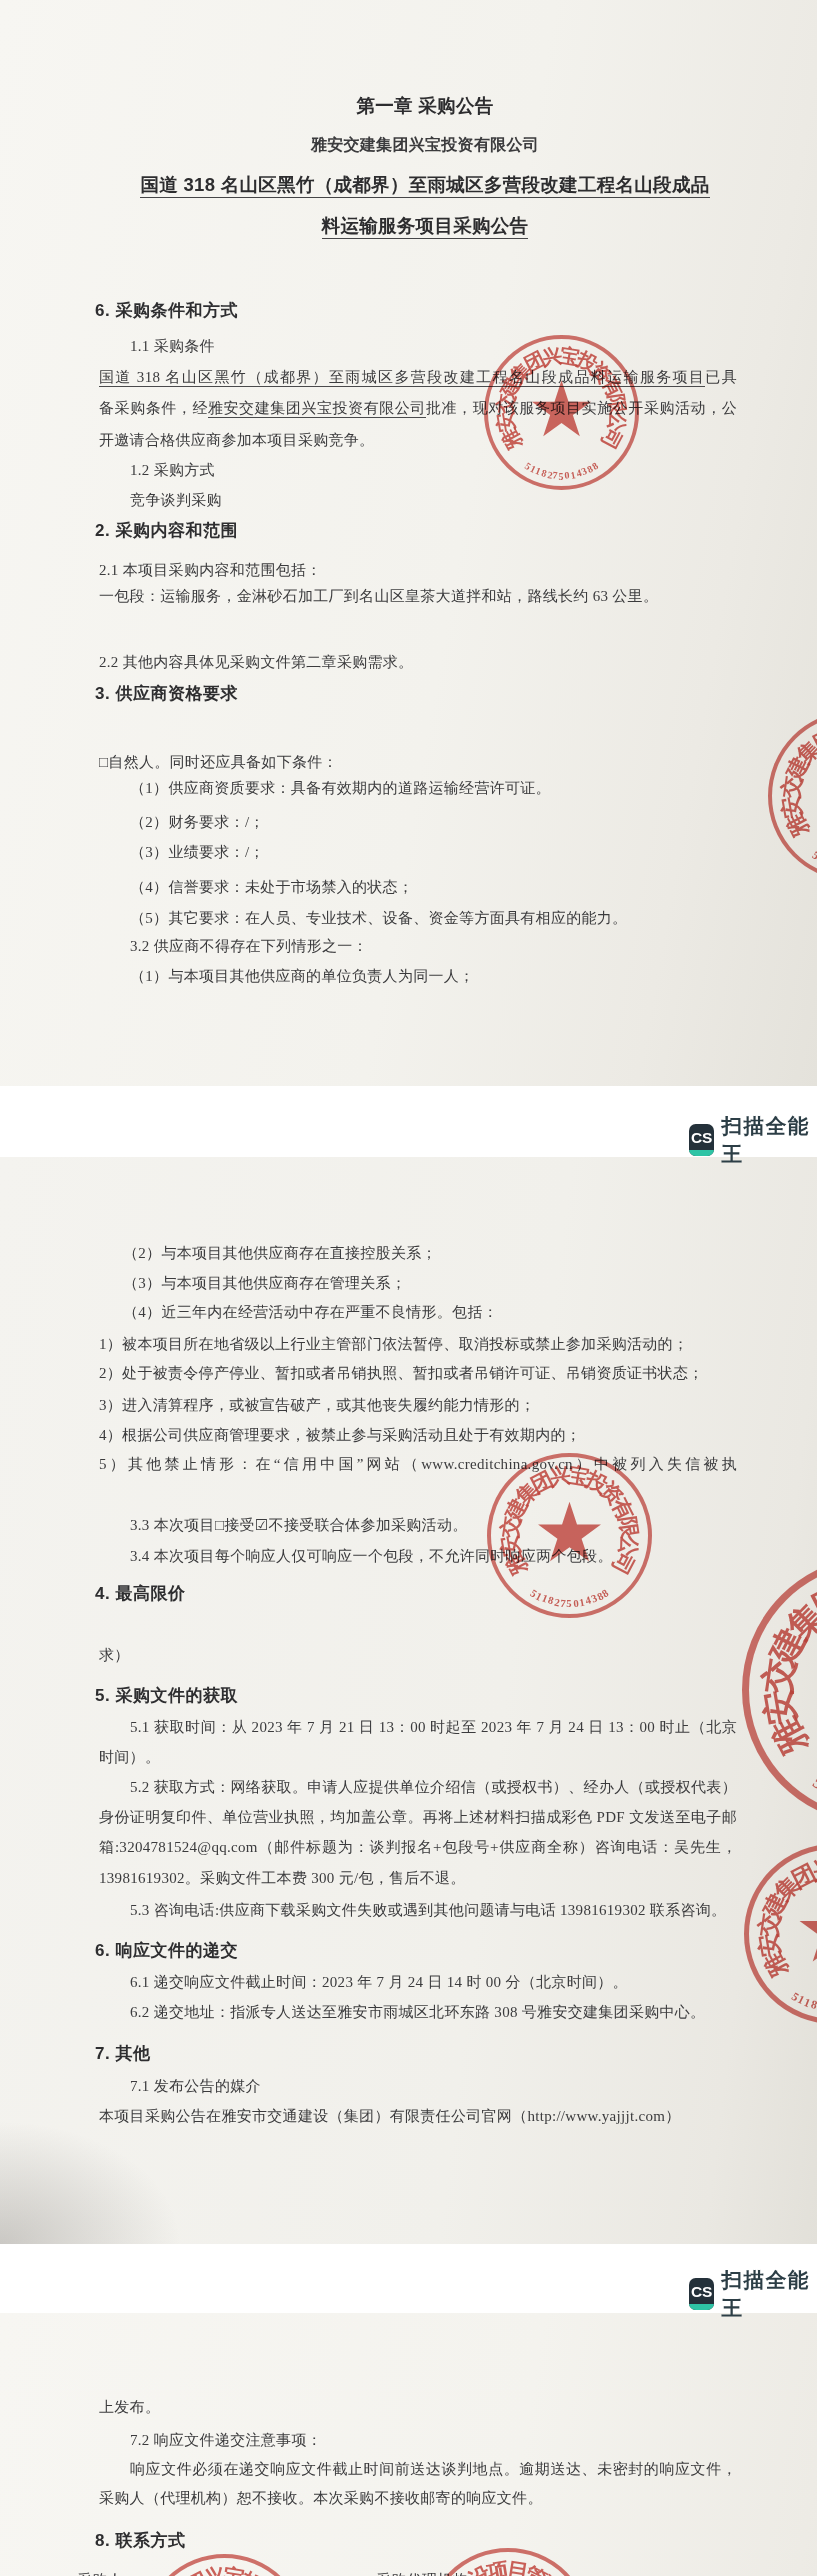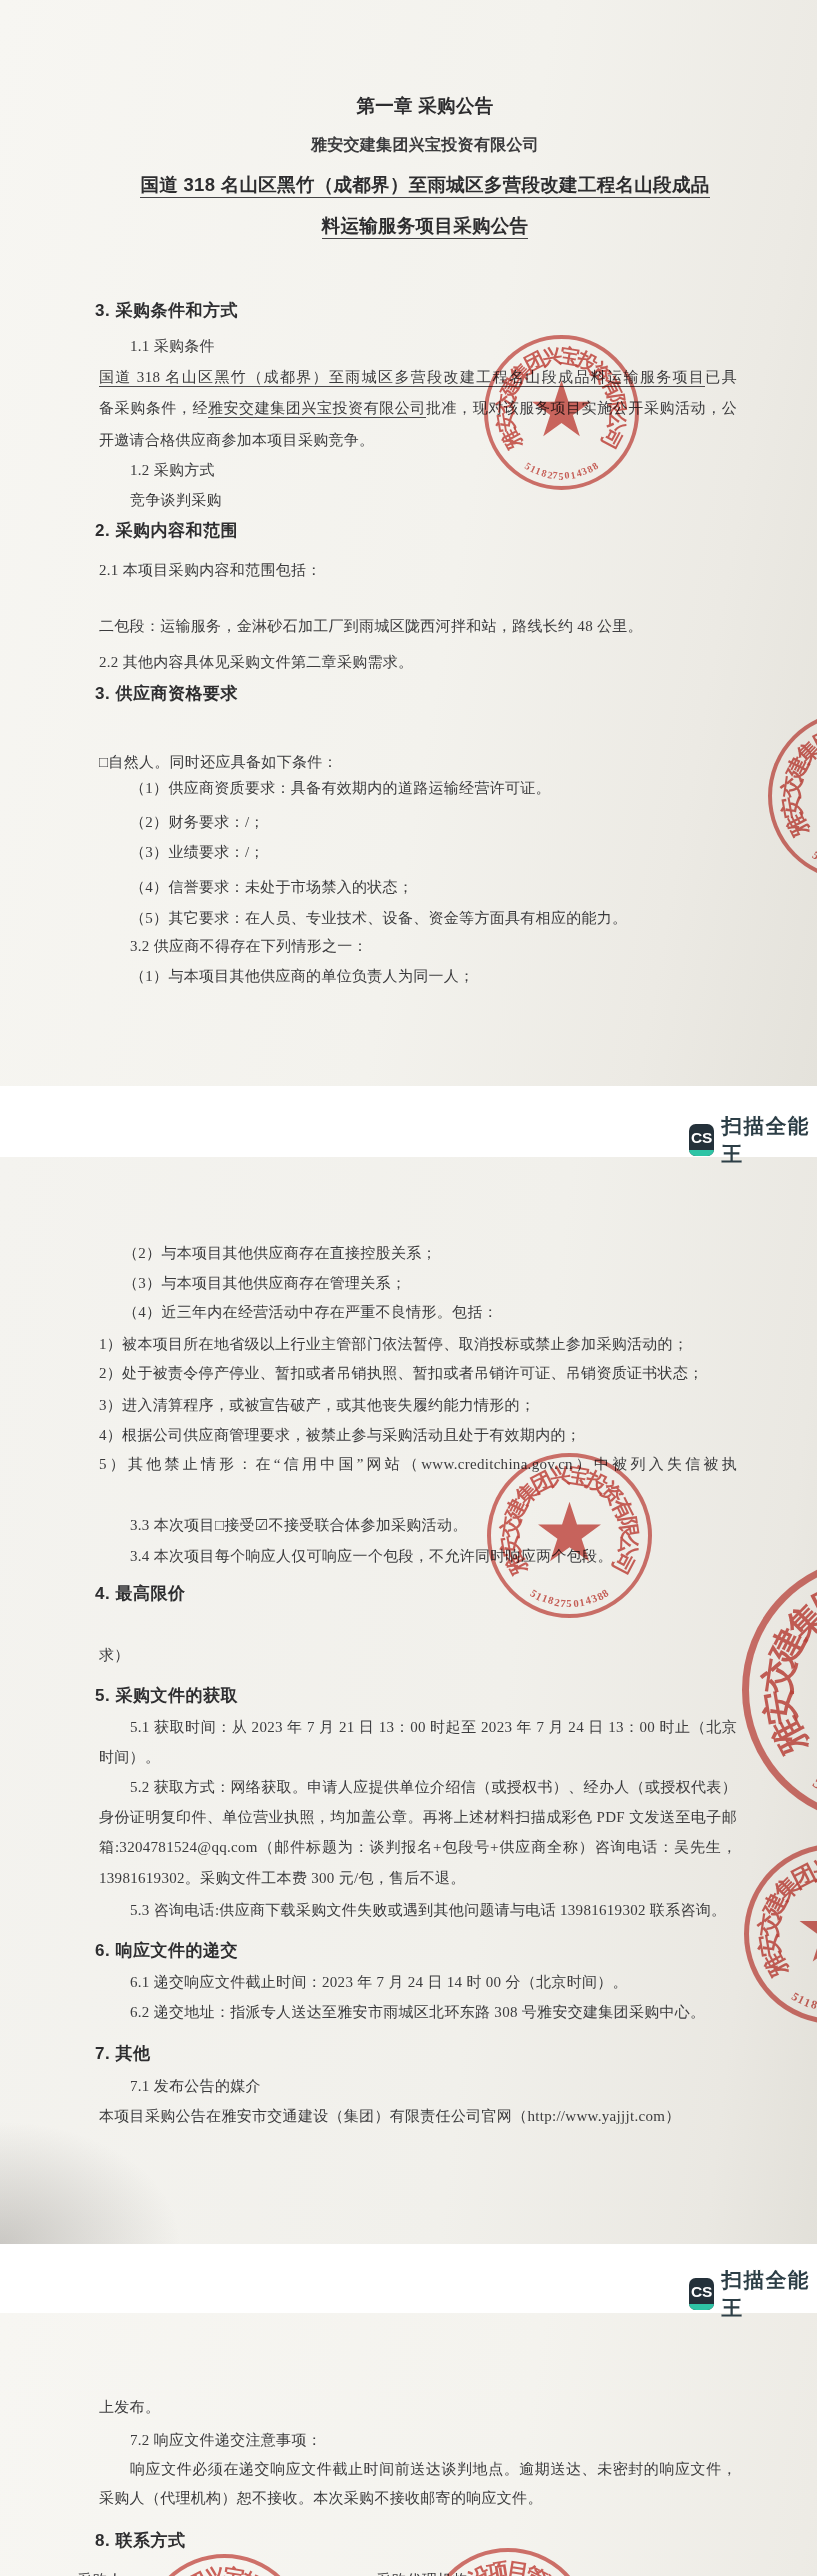--- a/index.html
+++ b/index.html
@@ -49,33 +49,33 @@
 
   <div class="paper paper1"></div>
   <div class="paper paper2"></div>
   <div class="paper paper3"></div>
 
   <div class="ln big ctr" style="top:94px">第一章 采购公告</div>
   <div class="ln ctr" style="top:135px;font-size:16px;font-weight:700">雅安交建集团兴宝投资有限公司</div>
   <div class="ln ctr" style="top:173px"><span class="big u">国道 318 名山区黑竹（成都界）至雨城区多营段改建工程名山段成品</span></div>
   <div class="ln ctr" style="top:214px"><span class="big u">料运输服务项目采购公告</span></div>
 
-  <div class="ln hd" style="left:95px;top:300px">3. 采购条件和方式</div>
+  <div class="ln hd" style="left:95px;top:300px">6. 采购条件和方式</div>
   <div class="ln" style="left:130px;top:337px">1.1 采购条件</div>
 
   <div class="ln jl" style="left:99px;top:368px;width:638px"><span class="u2">国道 318 名山区黑竹（成都界）至雨城区多营段改建工程名山段成品料运输服务项目</span><span>已具</span></div>
   <div class="ln jl" style="left:99px;top:399px;width:638px"><span>备采购条件，经</span><span class="u2">雅安交建集团兴宝投资有限公司</span><span>批准，现对该服务项目实施公开采购活动，公</span></div>
   <div class="ln" style="left:99px;top:431px">开邀请合格供应商参加本项目采购竞争。</div>
 
   <div class="ln" style="left:130px;top:461px">1.2 采购方式</div>
   <div class="ln" style="left:130px;top:491px">竞争谈判采购</div>
 
   <div class="ln hd" style="left:95px;top:520px">2. 采购内容和范围</div>
   <div class="ln" style="left:99px;top:561px">2.1 本项目采购内容和范围包括：</div>
-  <div class="ln" style="left:99px;top:617px">二包段：运输服务，金淋砂石加工厂到雨城区陇西河拌和站，路线长约 48 公里。</div>
+  <div class="ln" style="left:99px;top:587px">一包段：运输服务，金淋砂石加工厂到名山区皇茶大道拌和站，路线长约 63 公里。</div>
   <div class="ln" style="left:99px;top:653px">2.2 其他内容具体见采购文件第二章采购需求。</div>
 
   <div class="ln hd" style="left:95px;top:683px">3.  供应商资格要求</div>
   <div class="ln" style="left:99px;top:753px">□自然人。同时还应具备如下条件：</div>
   <div class="ln" style="left:130px;top:779px">（1）供应商资质要求：具备有效期内的道路运输经营许可证。</div>
   <div class="ln" style="left:130px;top:813px">（2）财务要求：/；</div>
   <div class="ln" style="left:130px;top:843px">（3）业绩要求：/；</div>
   <div class="ln" style="left:130px;top:878px">（4）信誉要求：未处于市场禁入的状态；</div>
   <div class="ln" style="left:130px;top:909px">（5）其它要求：在人员、专业技术、设备、资金等方面具有相应的能力。</div>
   <div class="ln" style="left:130px;top:937px">3.2 供应商不得存在下列情形之一：</div>

